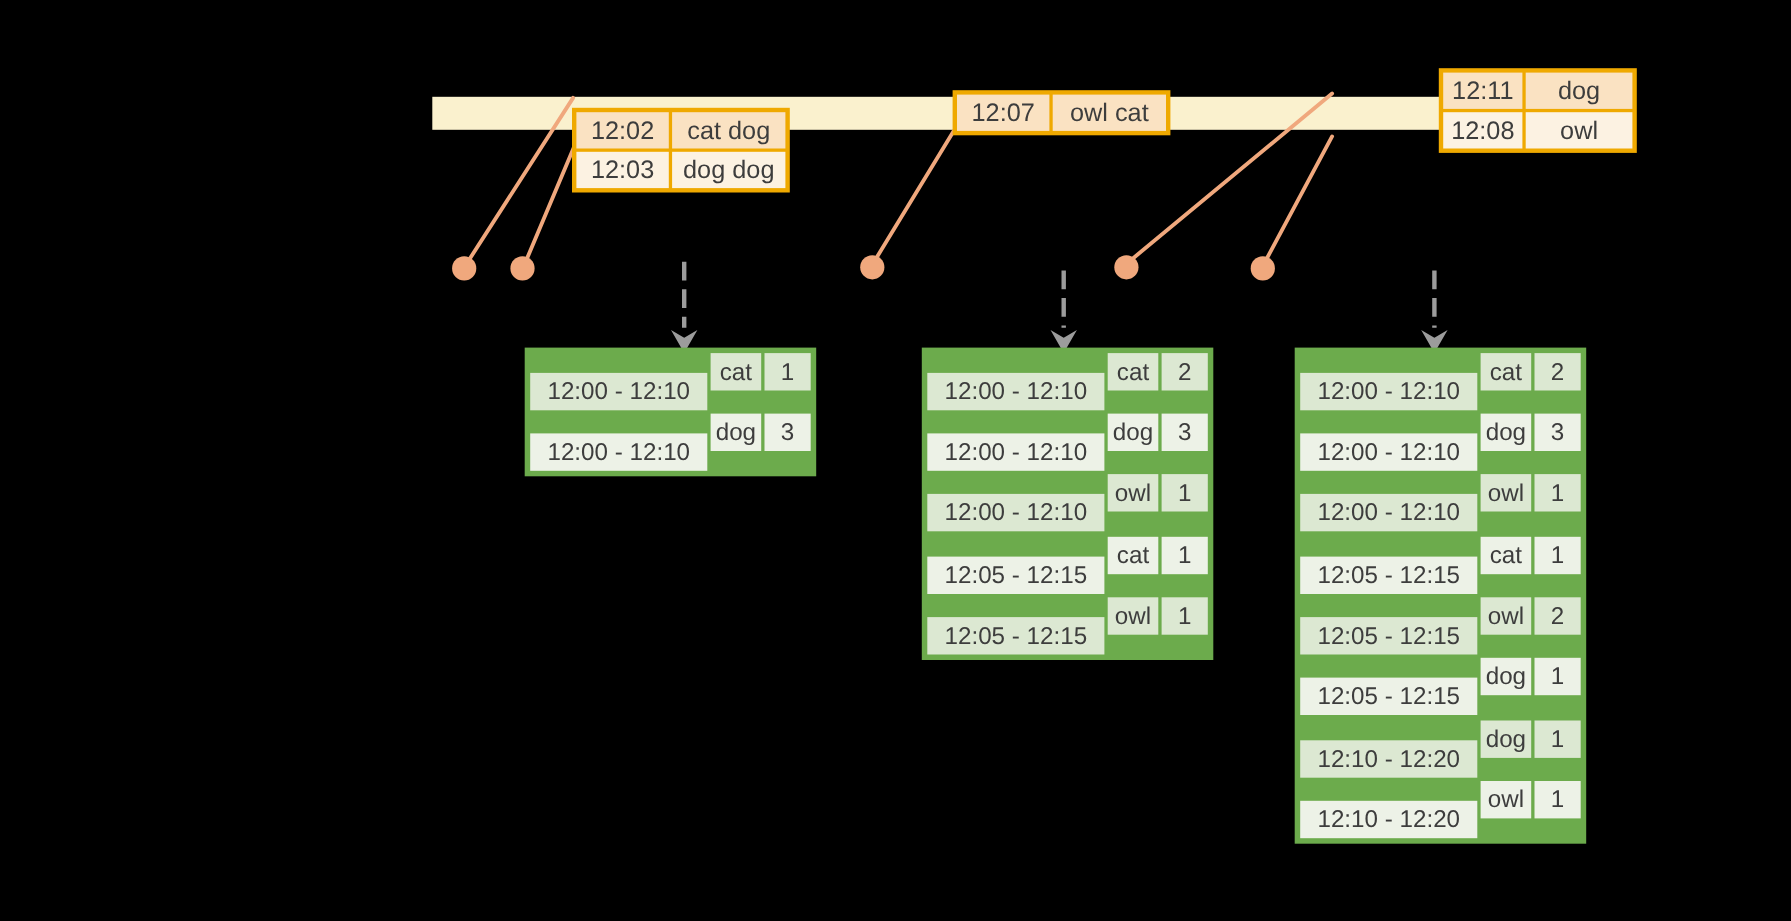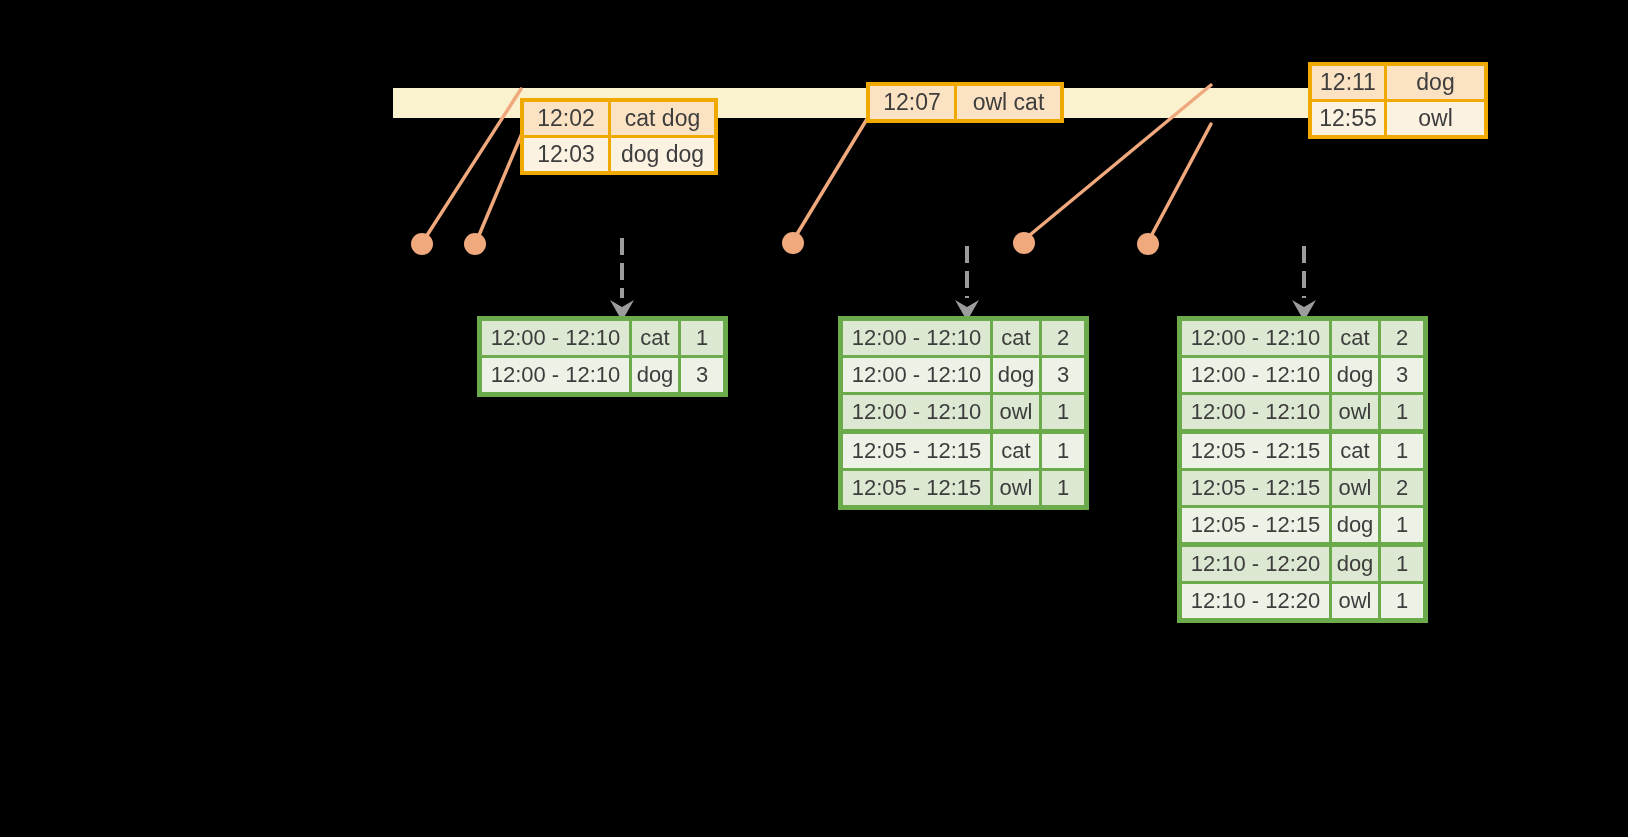--- a/index.html
+++ b/index.html
@@ -29,21 +29,21 @@
   .erow.alt  .ecell{background:var(--cream);text-align:right;}
   #etable-1{left:520px;top:62px;margin-top:36px;}
   #etable-2{left:866px;top:82px;}
   #etable-3{left:1282px;top:62px;margin-left:26px;}
 
   
   .gtable{position:absolute;z-index:2;background:var(--green);padding:5px;display:flex;flex-direction:column;gap:3px;}
   .grow{display:flex;gap:3px;}
   .grow.group-start{margin-top:2px;}
   .gcell{display:flex;align-items:center;justify-content:center;height:34px;font-size:22px;color:var(--ink);}
-  .gcell.window{width:147px;}
+  .gcell.window{width:161px;margin-top:18px;}
   .gcell.word{width:46px;}
   .gcell.count{width:42px;}
   .grow.base .gcell{background:var(--greenDark);}
   .grow.alt  .gcell{background:var(--greenLight);}
   #gtable-1{left:477px;top:316px;}
   #gtable-2{left:838px;top:316px;}
   #gtable-3{left:1177px;top:316px;}
 </style>
 </head>
 <body>
@@ -103,21 +103,21 @@
     </div>
     </div>
 
   <div class="etable" id="etable-3">
 
   <div class="erow base">
       <div class="ecell time">12:11</div>
       <div class="ecell words">dog</div>
     </div>
       <div class="erow alt">
-      <div class="ecell time">12:55</div>
+      <div class="ecell time">12:08</div>
       <div class="ecell words">owl</div>
     </div>
     </div>
 
   <div class="gtable" id="gtable-1">
 
   <div class="grow base">
       <div class="gcell window">12:00 - 12:10</div>
       <div class="gcell word">cat</div>
       <div class="gcell count">1</div>

